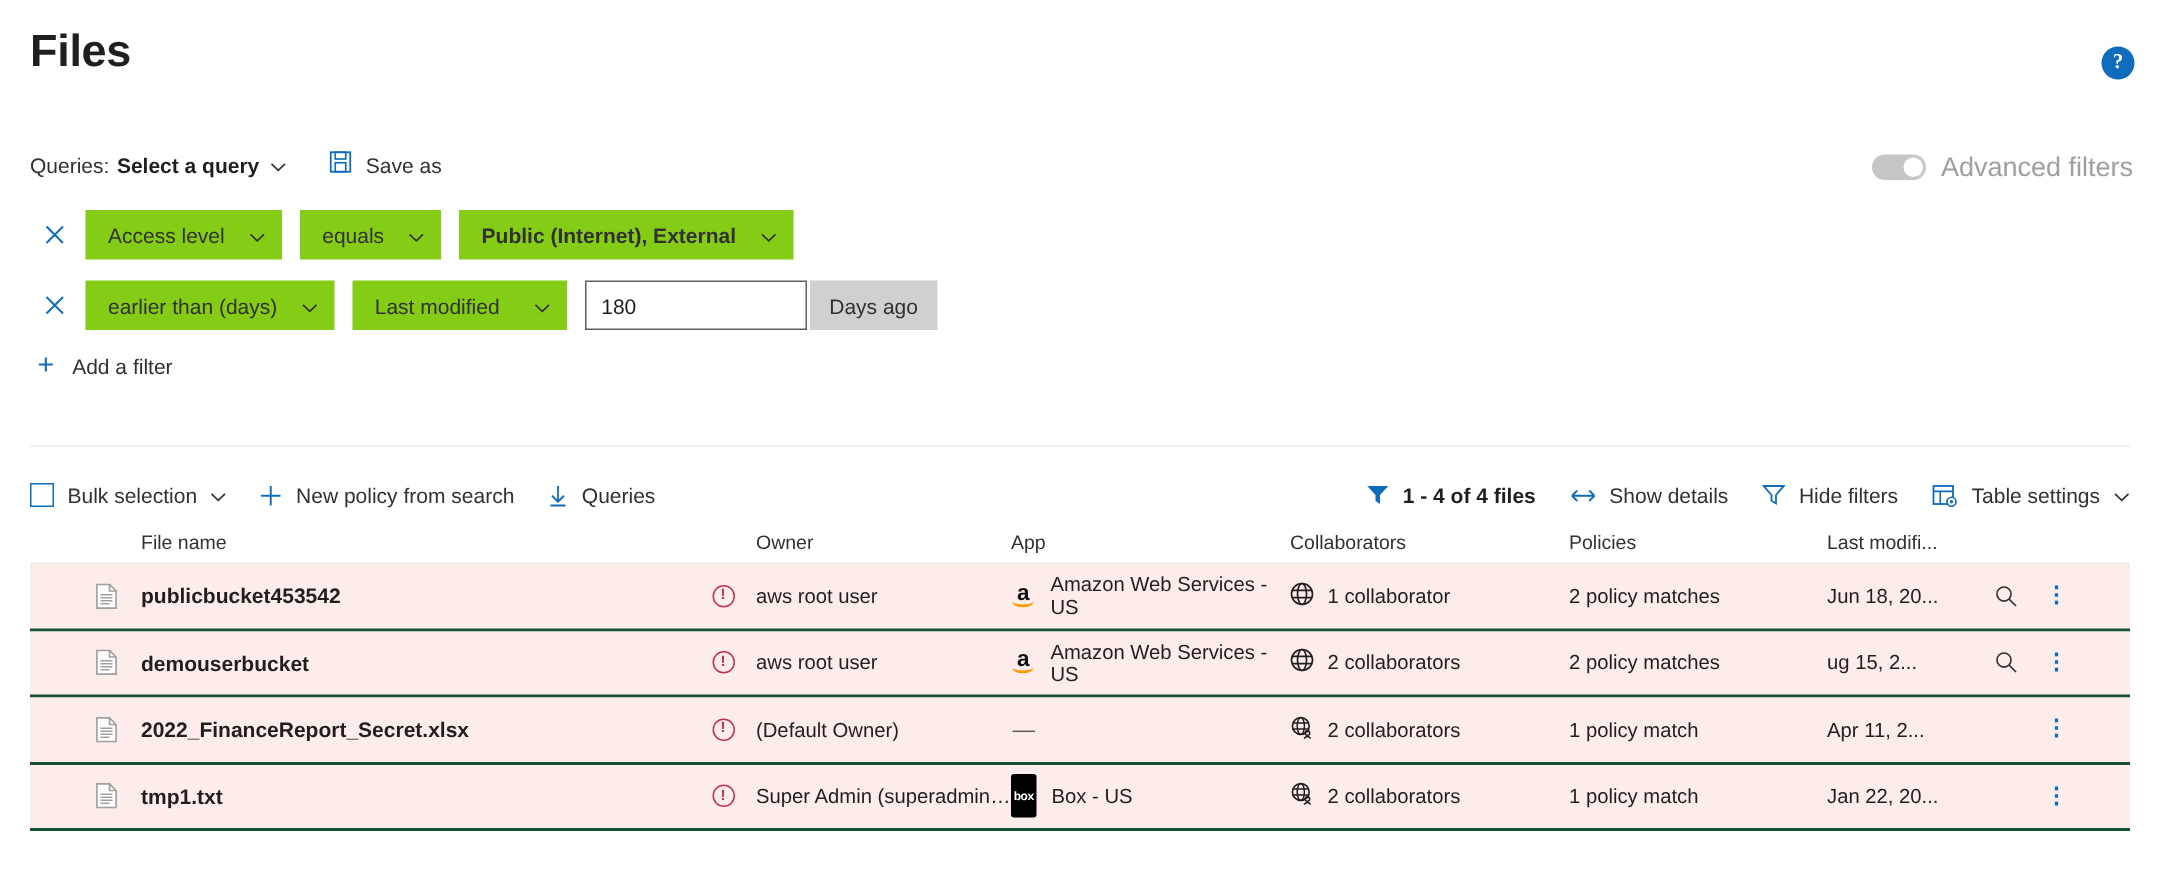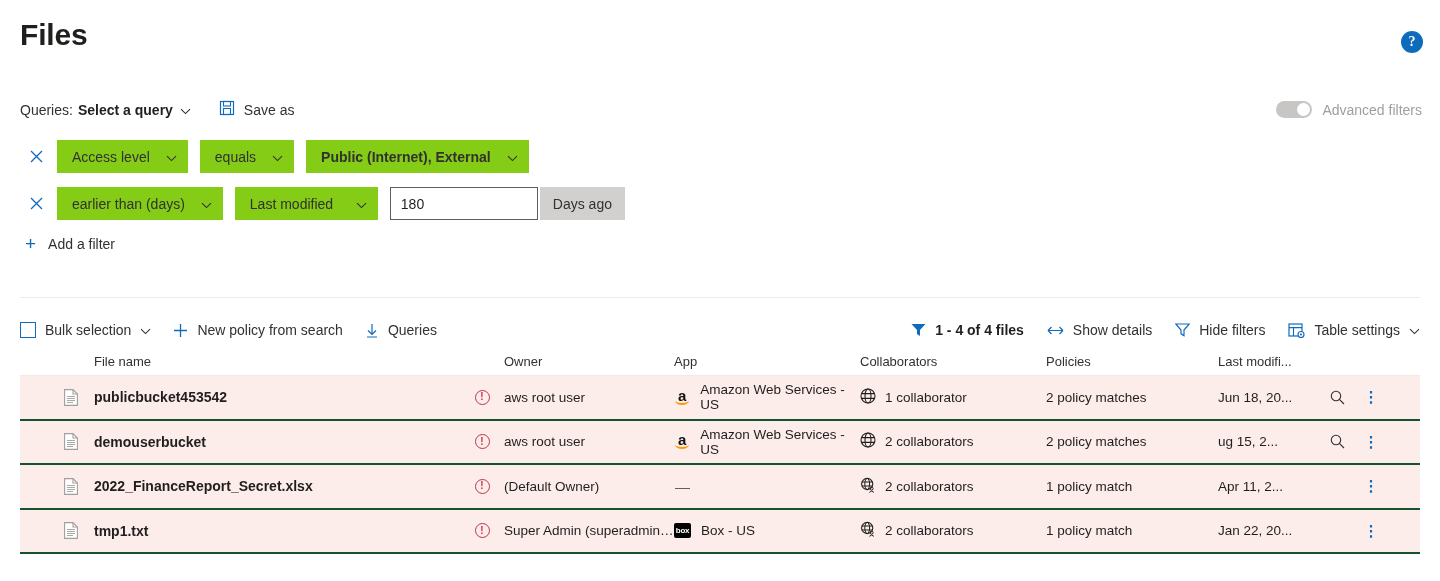--- a/index.html
+++ b/index.html
@@ -53,21 +53,21 @@
     display:flex; align-items:center; gap:10px; cursor:pointer;
   }
   .toggle {
     width:36px; height:17px; border-radius:10px; background:#c8c6c4;
     position:relative;
   }
   .toggle .knob {
     position:absolute; right:2px; top:2px;
     width:13px; height:13px; border-radius:50%; background:#ffffff;
   }
-  .adv-label { color:#a19f9d; font-size:14px;text-align:center; }
+  .adv-label { color:#a19f9d; font-size:18px;text-align:center; }
 
   
   .filters { position:absolute; left:20px; top:140px; }
   .filter-row {
     display:flex; align-items:center; height:33px; margin-bottom:14px;
   }
   .x-btn {
     width:33px; height:33px; display:flex; align-items:center; justify-content:center;
     color:#0f6cbd; cursor:pointer; font-size:16px; margin-right:4px;
   }
@@ -151,21 +151,21 @@
 
   .amz {
     width:17px; height:17px; display:flex; align-items:flex-start; justify-content:center;
     font-weight:bold; font-size:15px; color:#111; position:relative; line-height:14px;
   }
   .amz .swoosh {
     position:absolute; bottom:1px; left:1px; width:14px; height:5px;
     border-bottom:2px solid #ff9900; border-radius:0 0 60% 60%/0 0 100% 100%;
   }
   .box-logo {
-    width:17px; height:15px; background:#000000; color:#fff;
+    width:17px; height:29px; background:#000000; color:#fff;
     display:flex; align-items:center; justify-content:center;
     font-size:8px; font-weight:bold; border-radius:2px; letter-spacing:-0.3px;
   }
   .vdots { font-size:15px; line-height:4px; }
 </style>
 </head>
 <body>
 
 <div class="page">
 

